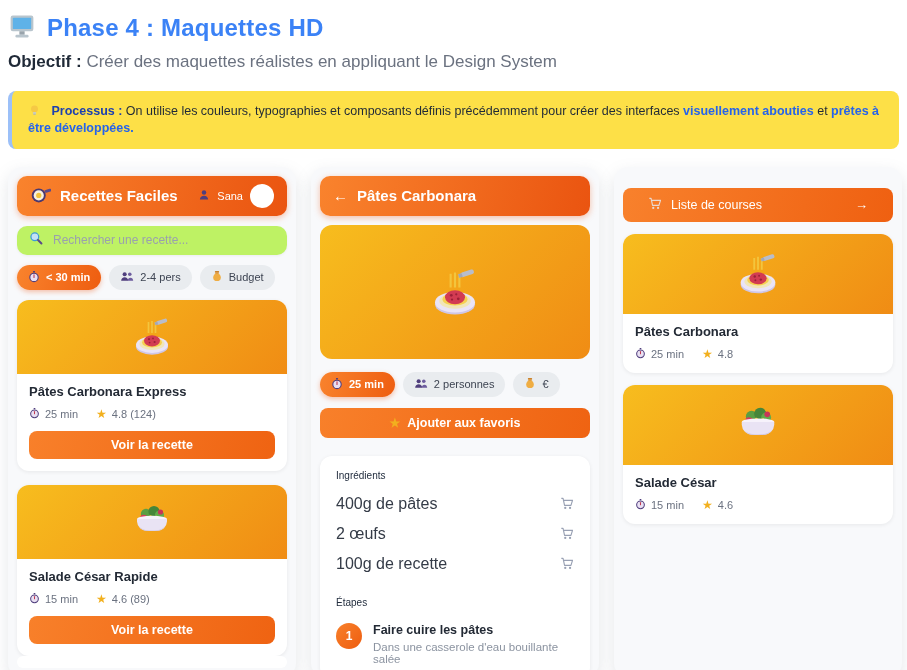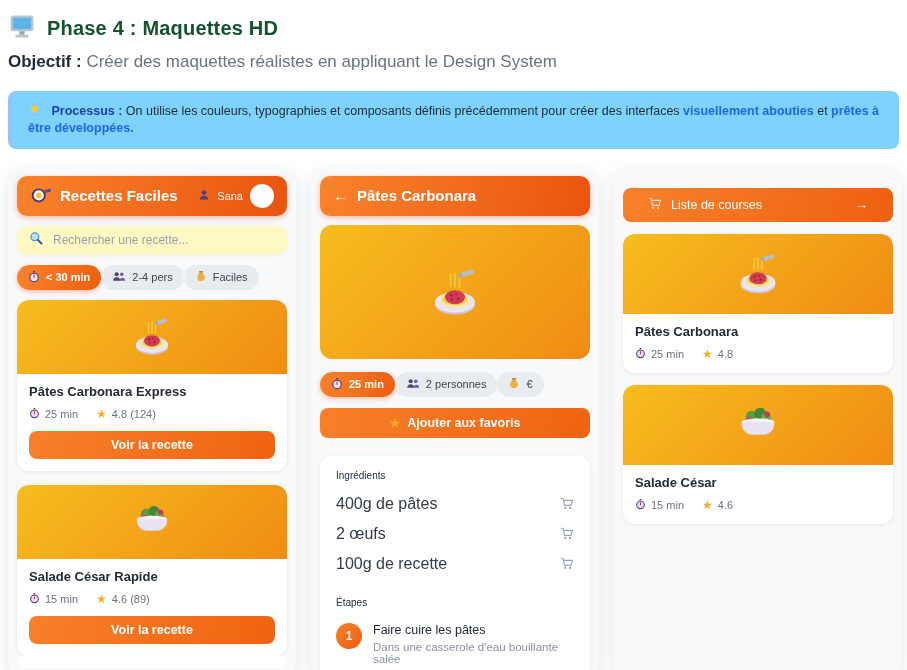--- a/index.html
+++ b/index.html
@@ -7,27 +7,27 @@
   body {
     width:907px; height:670px; overflow:hidden;
     background:#ffffff;
     font-family:"Liberation Sans", sans-serif;
     color:#374151;
   }
   .page { padding:12px 5px 0 8px; }
 
   
   .page-title-row { display:flex; align-items:center; gap:11px; }
-  .page-title { font-size:20px; font-weight:bold; color:#14532d; letter-spacing:.2px; }
+  .page-title { font-size:24px; font-weight:bold; color:#3b82f6; letter-spacing:.2px; }
   .objective-line { margin-top:8px; font-size:17px; color:#6b7280; }
   .objective-label { font-weight:bold; color:#1f2937; }
 
   .process-note {
     margin-top:19px; margin-right:3px;
-    background:#7dd3fc; border-left:4px solid #9cc0f8;
+    background:#fde047; border-left:4px solid #9cc0f8;
     border-radius:8px; padding:12px 16px;
     font-size:12.5px; color:#1f2937; line-height:1.35;
   }
   .note-label { font-weight:bold; color:#1e40af; }
   .note-hl { font-weight:bold; color:#2563eb; }
 
   
   .frames { display:flex; gap:15px; margin-top:18px; }
   .phone {
     width:288px; height:510px; flex-shrink:0;
@@ -40,28 +40,28 @@
     background:linear-gradient(105deg,#f9832d 0%,#ea5410 100%);
     box-shadow:0 2px 6px rgba(234,84,16,.35);
     display:flex; align-items:center; color:#fff;
     font-weight:bold; font-size:15px;
   }
   .hdr-left { display:flex; align-items:center; gap:9px; }
   .hdr-right { margin-left:auto; display:flex; align-items:center; gap:7px; font-size:11px; font-weight:normal; }
   .avatar { width:24px; height:24px; border-radius:50%; background:#fff; }
 
   .search-bar {
-    margin-top:10px; height:32px; background:#fef9c3; border-radius:10px;
+    margin-top:10px; height:32px; background:#bef264; border-radius:10px;
     display:flex; align-items:center; gap:8px; padding:0 12px;
     box-shadow:0 1px 3px rgba(0,0,0,.05);
   }
   .search-bar input { border:0; outline:0; background:transparent; width:100%; font-size:12px; color:#374151; font-family:inherit; }
   .search-bar input::placeholder { color:#9aa1ad; }
 
-  .chips { display:flex; gap:0; margin-top:10px; flex-shrink:0; }
+  .chips { display:flex; gap:8px; margin-top:10px; flex-shrink:0; }
   .chip {
     height:25px; border-radius:999px; padding:0 11px;
     display:inline-flex; align-items:center; gap:6px;
     font-size:11px; background:#e9ecef; color:#3d4452; cursor:pointer;
   }
   .chip.active {
     background:linear-gradient(105deg,#f9832d,#ee5d10);
     color:#fff; font-weight:bold; box-shadow:0 2px 5px rgba(234,84,16,.35);
   }
 
@@ -108,21 +108,21 @@
   .ingredients { margin-top:8px; }
   .ing-row { display:flex; justify-content:space-between; align-items:center; padding:6px 0; font-size:16px; color:#343b47; }
   .cart-btn { background:none; border:0; padding:0; cursor:pointer; line-height:0; }
   .steps-block { margin-top:18px; }
   .step { display:flex; gap:11px; margin-top:15px; }
   .step-num {
     width:26px; height:26px; border-radius:50%; flex-shrink:0;
     background:linear-gradient(135deg,#f8802a,#ee5d10); color:#fff;
     font-weight:bold; font-size:12px; display:flex; align-items:center; justify-content:center;
   }
-  .step-title { font-size:12.5px; font-weight:normal; color:#232a35; }
+  .step-title { font-size:12.5px; font-weight:bold; color:#232a35; }
   .step-desc { font-size:11.5px; color:#8b93a0; margin-top:4px; }
 
   
   .banner {
     margin-top:12px; height:34px; flex-shrink:0; border-radius:8px; padding:0 25px;
     background:linear-gradient(105deg,#f8812c,#ef6011);
     display:flex; align-items:center; color:#fff; font-size:12.5px; cursor:pointer;
   }
   .banner-left { display:flex; align-items:center; gap:9px; }
   .banner-arrow { margin-left:auto; font-size:13px; }
@@ -291,21 +291,21 @@
         <span class="chip">
           <span><svg width="14" height="11" viewBox="0 0 18 14">
                 <use href="#i-people"></use>
               </svg></span>
           <span>2-4 pers</span>
         </span>
         <span class="chip">
           <span><svg width="12" height="12" viewBox="0 0 16 16">
                 <use href="#i-money"></use>
               </svg></span>
-          <span>Faciles</span>
+          <span>Budget</span>
         </span>
       </div>
 
       <div class="recipe-card">
         <div class="card-img">
           <span>
             <svg width="48" height="40" viewBox="0 0 48 40">
                 <use href="#i-spaghetti"></use>
               </svg>
           </span>

